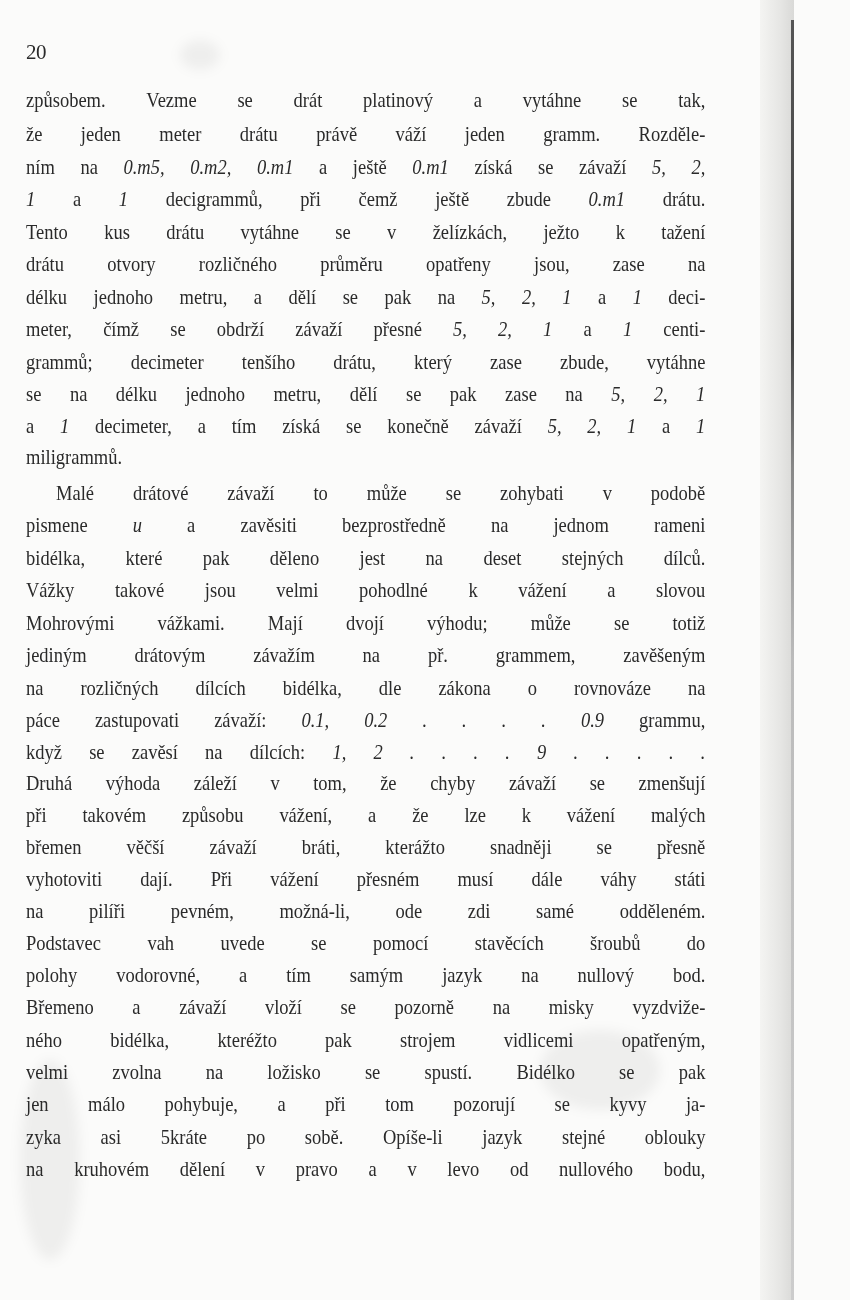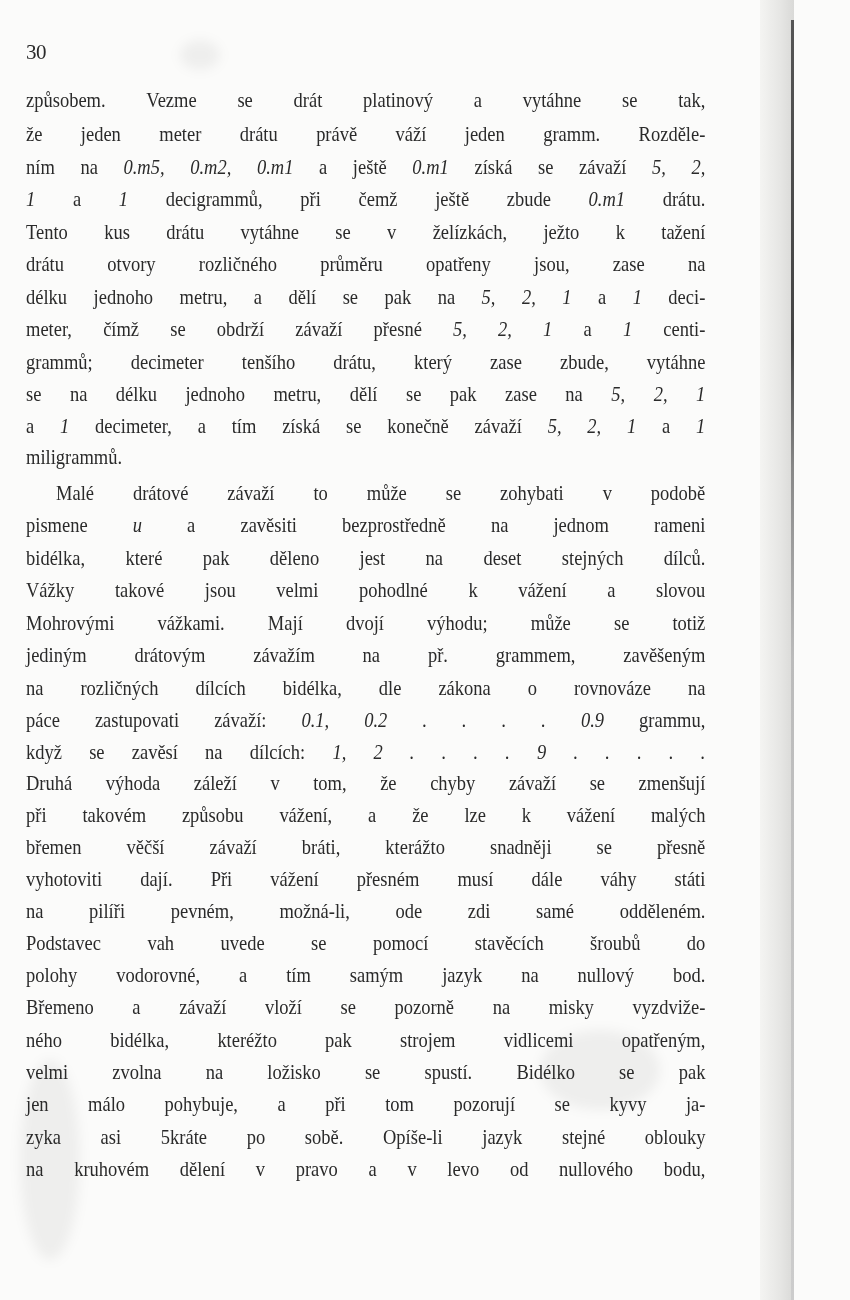--- a/index.html
+++ b/index.html
@@ -33,21 +33,21 @@
 </style>
 </head>
 <body>
 
 <div class="gutter"></div>
 <div class="binding-line"></div>
 <div class="smudge" style="left:180px;top:40px;width:40px;height:30px;"></div>
 <div class="smudge" style="left:20px;top:1060px;width:60px;height:200px;"></div>
 <div class="smudge" style="left:540px;top:1030px;width:120px;height:80px;"></div>
 
-<div class="page-number">30</div>
+<div class="page-number">20</div>
 
 <div class="text-block" id="text-block">
     <div class="line justify" style="top: 0px;">
       <span class="w">způsobem.</span>
       <span class="w">Vezme</span>
       <span class="w">se</span>
       <span class="w">drát</span>
       <span class="w">platinový</span>
       <span class="w">a</span>
       <span class="w">vytáhne</span>

